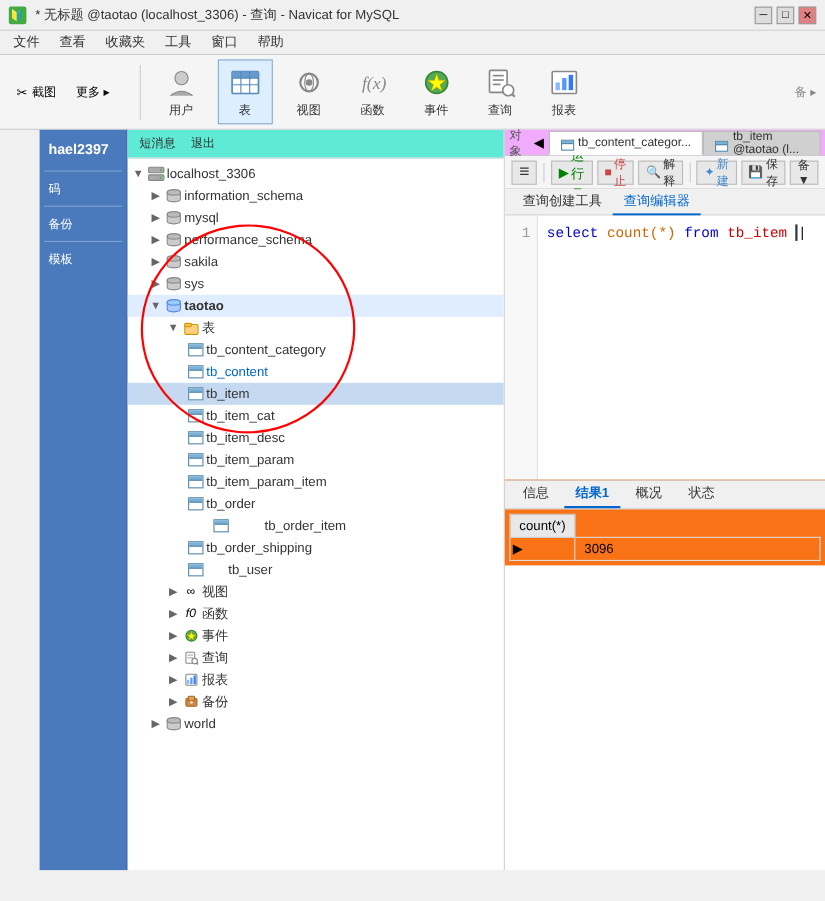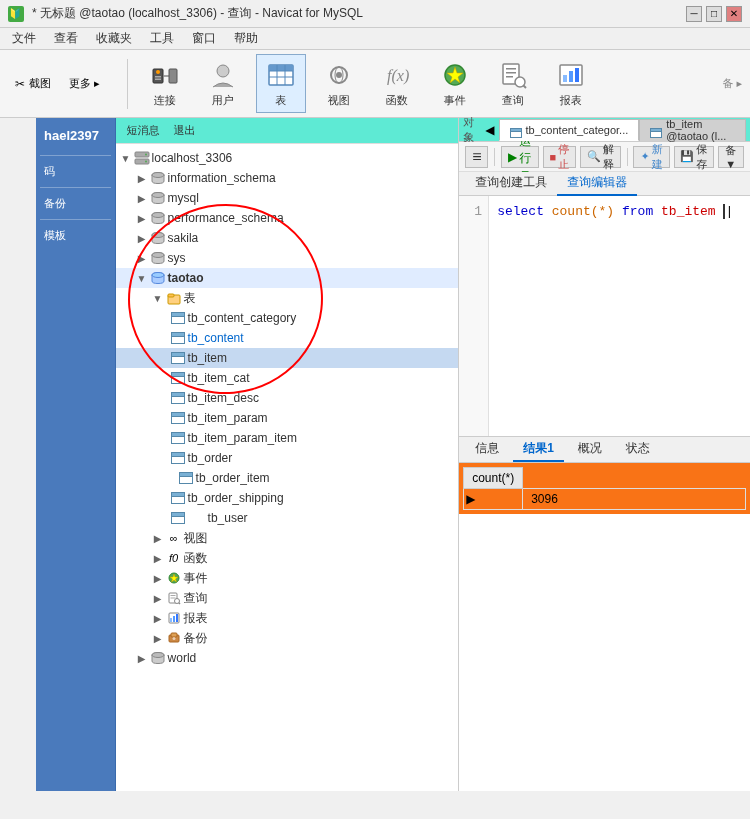--- a/index.html
+++ b/index.html
@@ -331,33 +331,20 @@
     <div class="tool-btn" style="min-width:auto;padding:2px 6px;flex-direction:row;gap:4px;">
       <span>✂</span>
       <span style="font-size:11px;">截图</span>
     </div>
     <div class="tool-btn" style="min-width:auto;padding:2px 6px;flex-direction:row;gap:4px;">
       <span style="font-size:11px;">更多 ▸</span>
     </div>
   </div>
   <div class="toolbar-sep"></div>
 
-  <div class="tool-btn">
-    <div class="tool-icon">
-      <svg width="28" height="28" viewBox="0 0 28 28">
-          <rect x="2" y="8" width="10" height="14" rx="1" fill="#555" stroke="#333" stroke-width="1"></rect>
-          <circle cx="7" cy="11" r="2" fill="#f90"></circle>
-          <rect x="4" y="15" width="6" height="1.5" fill="#aaa"></rect>
-          <rect x="4" y="17.5" width="6" height="1.5" fill="#aaa"></rect>
-          <line x1="12" y1="15" x2="18" y2="15" stroke="#888" stroke-width="1.5"></line>
-          <rect x="18" y="8" width="8" height="14" rx="1" fill="#888" stroke="#555" stroke-width="1"></rect>
-        </svg>
-    </div>
-    <span class="tool-label">连接</span>
-  </div>
 
   <div class="tool-btn">
     <div class="tool-icon">
       <svg width="28" height="28" viewBox="0 0 28 28">
           <circle cx="14" cy="10" r="6" fill="#ccc" stroke="#888" stroke-width="1"></circle>
           <path d="M4 26 Q14 18 24 26" fill="#aaa" stroke="#888" stroke-width="1"></path>
         </svg>
     </div>
     <span class="tool-label">用户</span>
   </div>
@@ -628,21 +615,21 @@
         <div class="tree-item" style="padding-left:52px;">
           <span class="tree-icon">
             <div class="tbl-icon">
                 <div class="tbl-row-h"></div>
                 <div class="tbl-row-b"></div>
               </div>
           </span>
           <span class="tree-text">tb_order</span>
         </div>
 
-        <div class="tree-item" style="padding-left:60px;">
+        <div class="tree-item" style="padding-left:75px;gap:30px;">
           <span class="tree-icon">
             <div class="tbl-icon">
                 <div class="tbl-row-h"></div>
                 <div class="tbl-row-b"></div>
               </div>
           </span>
           <span class="tree-text">tb_order_item</span>
         </div>
 
         <div class="tree-item" style="padding-left:52px;">
@@ -737,21 +724,21 @@
               </svg>
           </span>
           <span class="tree-text">world</span>
         </div>
       </div>
     </div>
   </div>
 
   <div class="right-panel">
 
-    <div style="display:flex; align-items:center; background:#5eead4; border-bottom:1px solid #ccc; height:24px; padding: 0 4px;">
+    <div style="display:flex; align-items:center; background:#f0abfc; border-bottom:1px solid #ccc; height:24px; padding: 0 4px;">
       <span style="font-size:11px;color:#555;margin-right:6px;">对象</span>
       <span style="font-size:12px;cursor:pointer;margin-right:4px;">◀</span>
       <div class="tab active">
         <span>
           <div class="tbl-icon" style="display:inline-flex;width:12px;height:10px;">
               <div class="tbl-row-h" style="height:3px;"></div>
             </div>
         </span>
         <span>tb_content_categor...</span>
       </div>

